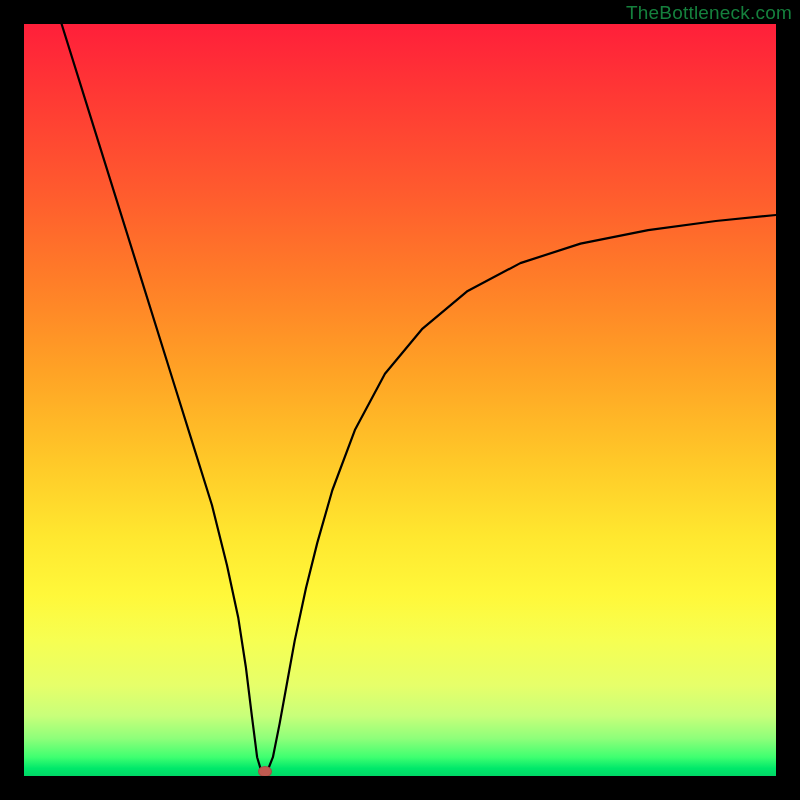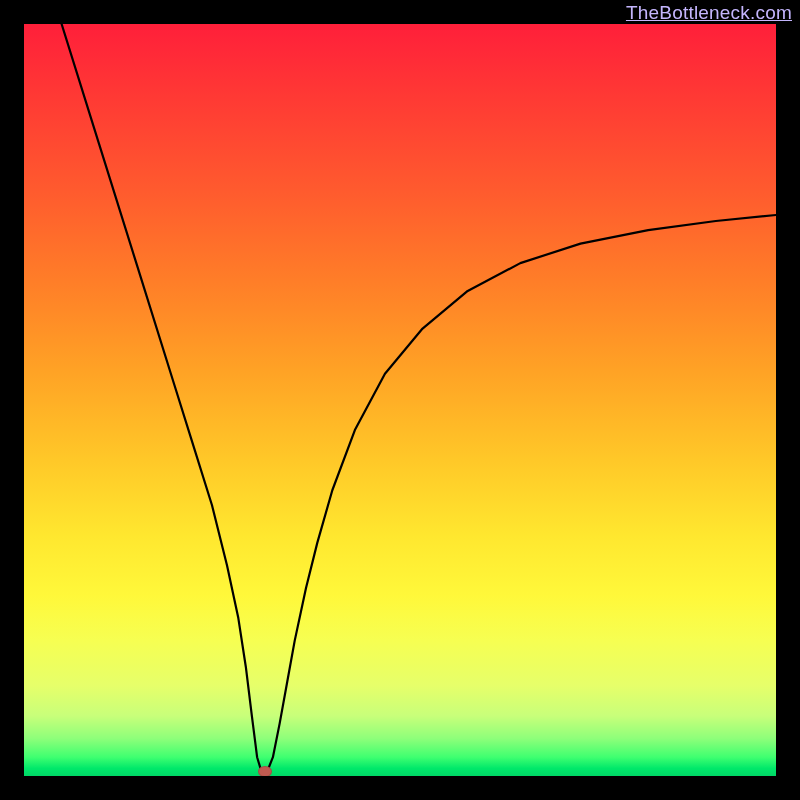--- a/index.html
+++ b/index.html
@@ -56,26 +56,25 @@
     width: 14px;
     height: 11px;
     border-radius: 50%;
     background: #c05a50;
     box-shadow: 0 0 0 1px rgba(0,0,0,0.15) inset;
   }
   .watermark {
     position: absolute;
     top: 2px;
     right: 8px;
-    color: #c4b5fd;
+    color: #15803d;
     font-size: 19px;
     font-weight: 500;
     letter-spacing: 0.2px;
     user-select: none;
-    text-decoration: underline;
   }
 </style>
 </head>
 <body>
 
 <div class="frame">
 
   <div class="watermark">TheBottleneck.com</div>
 
   <div class="plot-area">

